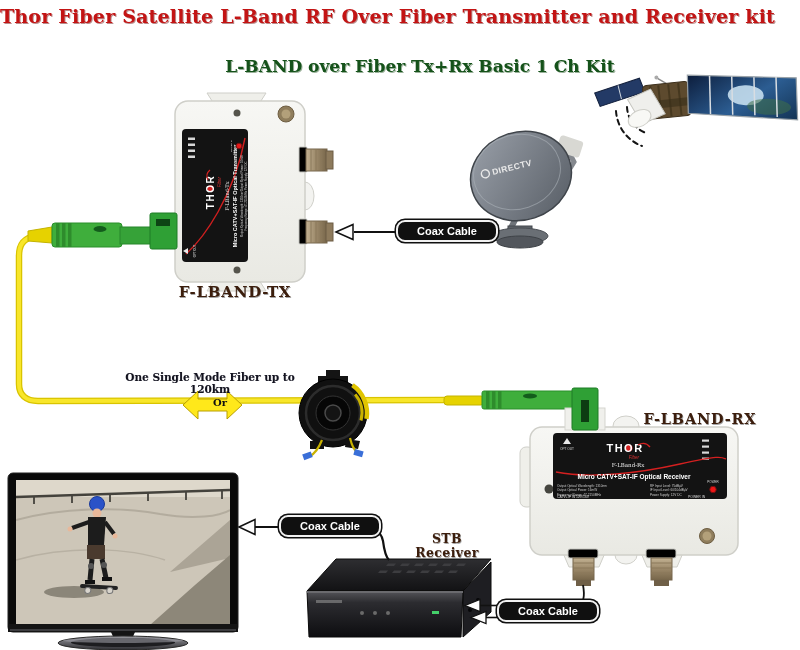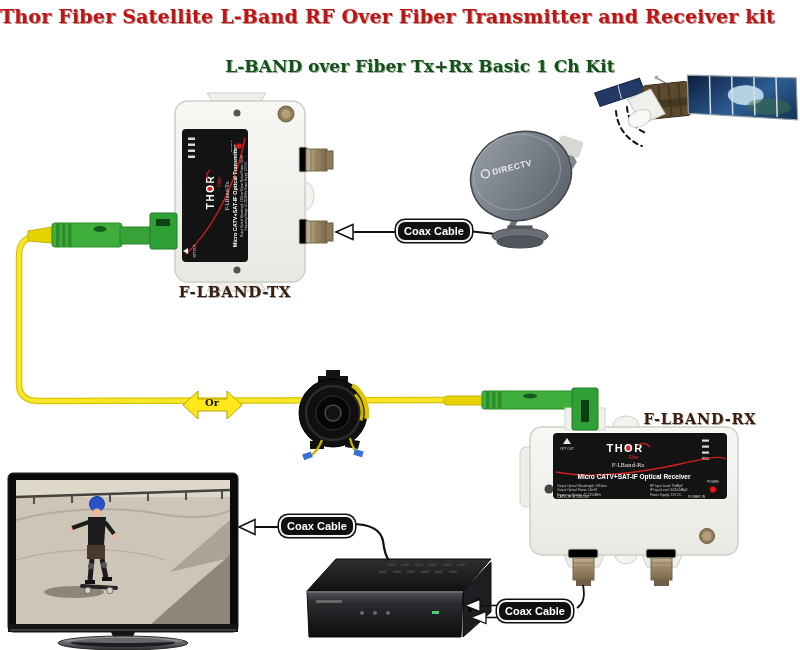--- a/index.html
+++ b/index.html
@@ -7,26 +7,26 @@
           font-family:"Liberation Sans",sans-serif;}
   #art{position:absolute;left:0;top:0;}
   .ttl{position:absolute;left:0;top:5px;width:648px;text-align:center;
        font-family:"DejaVu Serif",serif;font-weight:bold;font-size:19px;letter-spacing:.2px;
        color:#c31414;text-shadow:1px 1px 0 rgba(100,0,0,.45);white-space:nowrap;}
   .sub{position:absolute;left:0;top:56px;width:800px;text-align:center;
        font-family:"DejaVu Serif",serif;font-weight:bold;font-size:17px;
        color:#15521a;text-shadow:1px 1px 0 rgba(0,60,0,.4);margin-left:20px;}
   .chip{position:absolute;background:#101010;color:#fff;border:2px solid #f2f2f2;
         box-shadow:0 0 0 1.5px #101010;border-radius:9px;font-size:11px;font-weight:bold;
-        padding:3px 6px;line-height:1.1;white-space:nowrap;}
+        padding:3px 19px;line-height:1.1;white-space:nowrap;}
   .cap{position:absolute;font-family:"DejaVu Serif",serif;font-weight:bold;color:#3c1e0d;
        text-shadow:.6px .8px .6px rgba(0,0,0,.35);text-align:center;letter-spacing:.8px;}
   .fnote{position:absolute;font-family:"DejaVu Serif",serif;font-weight:bold;font-size:10.5px;
          color:#13131f;text-align:center;text-shadow:.4px .4px 0 rgba(0,0,30,.3);}
-  .orlbl{position:absolute;left:197px;top:397px;width:30px;text-align:center;
+  .orlbl{position:absolute;left:197px;top:397px;width:30px;text-align:right;
          font-family:"DejaVu Serif",serif;font-weight:bold;font-size:10px;color:#101010;}
 </style>
 </head>
 <body>
 
 <div id="canvas">
 
 <svg id="art" width="800" height="650" viewBox="0 0 800 650" font-family="Liberation Sans, sans-serif">
   <defs>
     <linearGradient id="spGrad" x1="0" y1="0" x2="1" y2="1">
@@ -358,20 +358,25 @@
     <line x1="485" y1="617.5" x2="498" y2="617.5" stroke="#111" stroke-width="1.6"></line>
     <polygon points="471,617.5 486,611.5 486,623.5" fill="#fdfdfd" stroke="#111" stroke-width="1.3"></polygon>
   </g>
 </svg>
 
 <div class="ttl">Thor Fiber Satellite L-Band RF Over Fiber Transmitter and Receiver kit</div>
 <div class="sub">L-BAND over Fiber Tx+Rx Basic 1 Ch Kit</div>
 
 <div class="cap" style="left:160px;top:283px;width:150px;font-size:15px;">F-LBAND-TX</div>
 <div class="cap" style="left:635px;top:410px;width:130px;font-size:14.5px;">F-LBAND-RX</div>
-
+<div class="cap" style="left:407px;top:532px;width:80px;font-size:12.5px;line-height:1.1;letter-spacing:.4px;">
+  <div>STB</div>
+  <div>Receiver</div>
+</div>
+
+<div class="fnote" style="left:110px;top:371px;width:200px;">One Single Mode Fiber up to 120km</div>
 <div class="orlbl">Or</div>
 
 <div class="chip" style="left:396px;top:220px;">Coax Cable</div>
 <div class="chip" style="left:279px;top:515px;">Coax Cable</div>
 <div class="chip" style="left:497px;top:600px;">Coax Cable</div>
 
 </div>
 
 </body></html>

